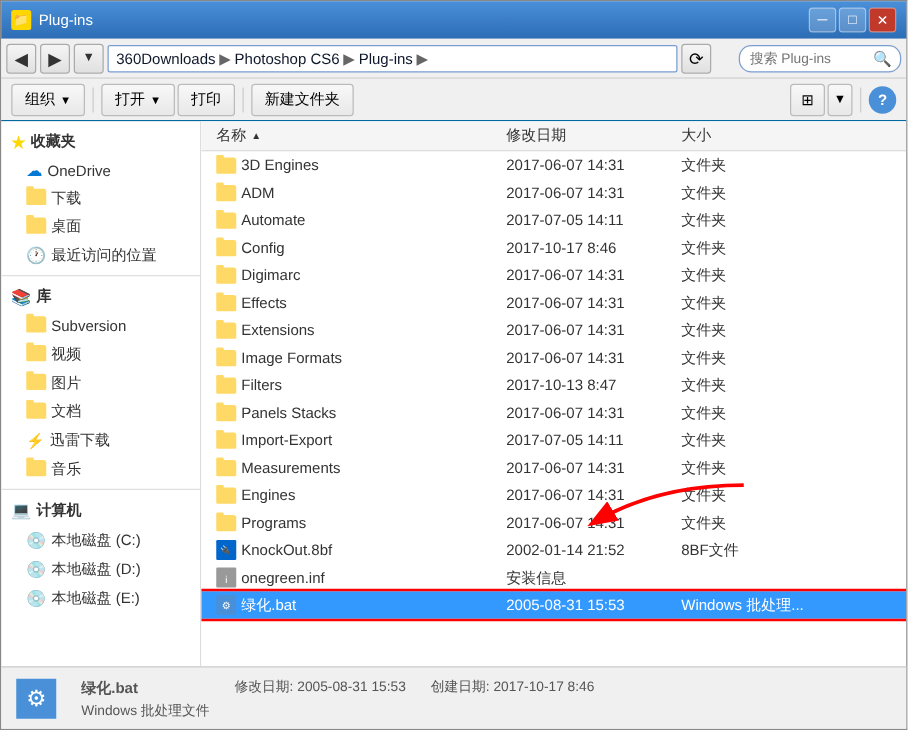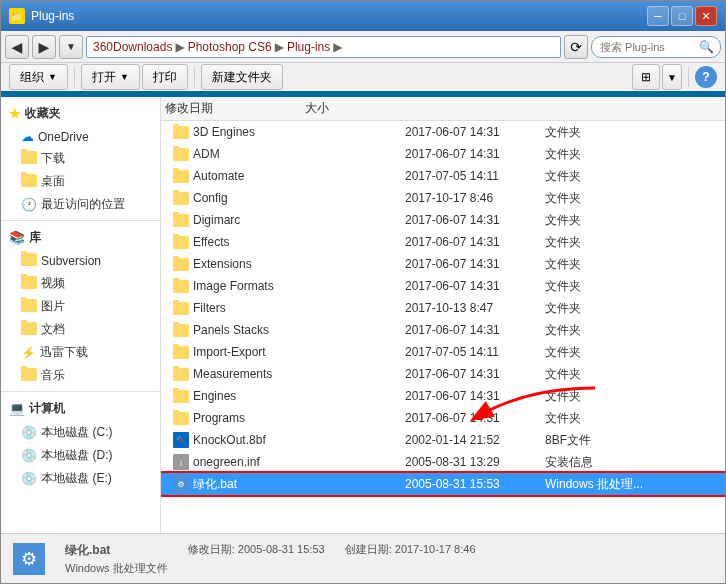--- a/index.html
+++ b/index.html
@@ -12,28 +12,28 @@
     .title-bar-icon { width: 16px; height: 16px; margin-right: 6px; background: #ffd700; border-radius: 2px; display: flex; align-items: center; justify-content: center; font-size: 10px; }
     .title-bar-text { flex: 1; font-size: 12px; }
     .title-bar-buttons { display: flex; gap: 2px; }
     .title-btn { width: 22px; height: 20px; border: 1px solid rgba(255,255,255,0.4); background: rgba(255,255,255,0.2); color: white; font-size: 11px; cursor: pointer; display: flex; align-items: center; justify-content: center; border-radius: 3px; }
     .title-btn.close { background: #c0392b; }
 
     
     .address-bar { background: #f0f0f0; height: 32px; display: flex; align-items: center; padding: 0 4px; border-bottom: 1px solid #ccc; flex-shrink: 0; gap: 3px; }
     .nav-btn { width: 24px; height: 24px; background: linear-gradient(to bottom, #f5f5f5, #e0e0e0); border: 1px solid #aaa; border-radius: 3px; cursor: pointer; display: flex; align-items: center; justify-content: center; font-size: 14px; color: #333; }
     .address-path { flex: 1; height: 22px; background: white; border: 1px solid #7a9dd0; border-radius: 2px; padding: 0 6px; display: flex; align-items: center; font-size: 12px; color: #333; }
-    .path-segment { color: #7f1d1d; cursor: pointer; }
+    .path-segment { color: #0f172a; cursor: pointer; }
     .path-arrow { color: #666; margin: 0 3px; }
     .refresh-btn { width: 24px; height: 24px; background: linear-gradient(to bottom, #f5f5f5, #e0e0e0); border: 1px solid #aaa; border-radius: 3px; cursor: pointer; display: flex; align-items: center; justify-content: center; font-size: 14px; }
-    .search-box { width: 130px; height: 22px; background: white; border: 1px solid #7a9dd0; border-radius: 10px; padding: 0 8px; display: flex; align-items: center; gap: 4px; }
+    .search-box { width: 130px; height: 22px; background: white; border: 1px solid #7a9dd0; border-radius: 10px; padding: 0 8px; display: flex; align-items: center; gap: 4px; margin-left: 19px; }
     .search-box input { border: none; outline: none; font-size: 11px; color: #999; width: 90px; background: transparent; }
 
     
-    .toolbar { background: #f0f0f0; height: 34px; display: flex; align-items: center; padding: 0 8px; border-bottom: 6px solid #0369a1; flex-shrink: 0; gap: 2px; }
+    .toolbar { background: #f0f0f0; height: 34px; display: flex; align-items: center; padding: 0 8px; border-bottom: 1px solid #0369a1; flex-shrink: 0; gap: 2px; }
     .toolbar-btn { height: 26px; padding: 0 10px; background: linear-gradient(to bottom, #f8f8f8, #e8e8e8); border: 1px solid #bbb; border-radius: 3px; cursor: pointer; font-size: 12px; display: flex; align-items: center; gap: 4px; }
     .toolbar-divider { width: 1px; height: 20px; background: #ccc; margin: 0 4px; }
     .toolbar-btn-dropdown { height: 26px; padding: 0 4px; background: linear-gradient(to bottom, #f8f8f8, #e8e8e8); border: 1px solid #bbb; border-radius: 3px; cursor: pointer; font-size: 10px; display: flex; align-items: center; }
     .view-btn { width: 28px; height: 26px; background: linear-gradient(to bottom, #f8f8f8, #e8e8e8); border: 1px solid #bbb; border-radius: 3px; cursor: pointer; display: flex; align-items: center; justify-content: center; font-size: 12px; }
     .spacer { flex: 1; }
     .help-btn { width: 22px; height: 22px; background: #4a90d9; border-radius: 50%; color: white; display: flex; align-items: center; justify-content: center; font-size: 12px; font-weight: bold; cursor: pointer; }
 
     
     .main-content { display: flex; flex: 1; overflow: hidden; }
 
@@ -218,20 +218,24 @@
         <div class="sidebar-item">
           <span style="color:#888; font-size:13px;">💿</span>
           <span>本地磁盘 (E:)</span>
         </div>
       </div>
     </div>
 
     <div class="content-area overlay-container">
 
       <div class="file-list-header">
+        <div class="col-name">
+          <span>名称</span>
+          <span class="sort-arrow">▲</span>
+        </div>
         <div class="col-date">
           <span>修改日期</span>
         </div>
         <div class="col-size">
           <span>大小</span>
         </div>
       </div>
 
       <div class="file-list" id="file-list">
 
@@ -368,21 +372,20 @@
     </div>
     <div class="col-date">2002-01-14 21:52</div>
     <div class="col-type">8BF文件</div>
     <div class="col-size"></div>
   </div>
           <div class="file-row">
     <div class="col-name">
       <span class="inf-icon">ℹ</span>
       <span>onegreen.inf</span>
     </div>
-    <div class="col-date">2005-08-31 13:29</div>
     <div class="col-type">安装信息</div>
     <div class="col-size"></div>
   </div>
           <div class="file-row selected" style="outline: red solid 2px;">
     <div class="col-name">
       <span class="bat-icon" style="background:#4a90d9; border-radius:1px;">⚙</span>
       <span>绿化.bat</span>
     </div>
     <div class="col-date">2005-08-31 15:53</div>
     <div class="col-type">Windows 批处理...</div>

